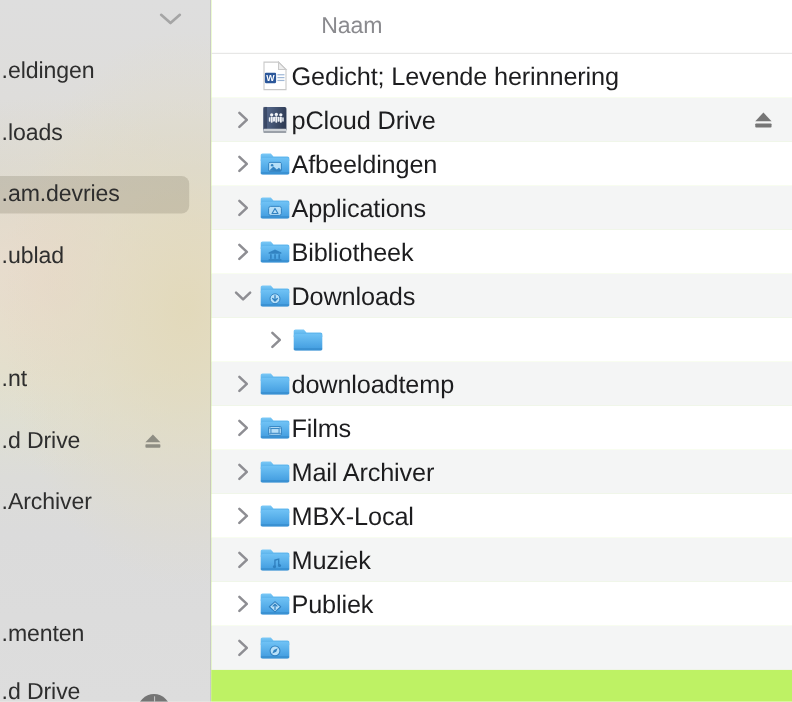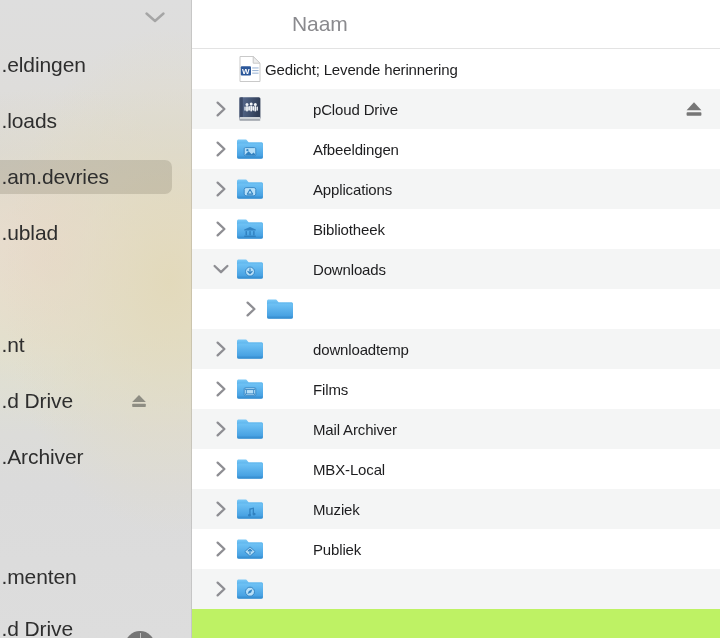--- a/index.html
+++ b/index.html
@@ -170,39 +170,39 @@
   .row-icon {
     position: absolute;
     width: 28px;
     height: 28px;
     display: flex;
     align-items: center;
     justify-content: center;
   }
   .row-label {
     position: absolute;
-    font-size: 15px;
+    font-size: 23px;
     color: #1d1d1f;
     letter-spacing: -0.15px;
     white-space: nowrap;
   }
   .row-eject {
     position: absolute;
     right: 14px;
     width: 24px;
     height: 24px;
     display: flex;
     align-items: center;
     justify-content: center;
   }
 
   
   .d0 .twisty { left: 18px; }
   .d0 .row-icon { left: 44px; }
-  .d0 .row-label { left: 73px; margin-left: 48px; }
+  .d0 .row-label { left: 73px; }
   
   .d1 .twisty { left: 48px; }
   .d1 .row-icon { left: 74px; }
   .d1 .row-label { left: 103px; }
   
   .dfile .row-icon { left: 44px; }
   .dfile .row-label { left: 73px; }
 
   svg { display: block; }
 </style>

